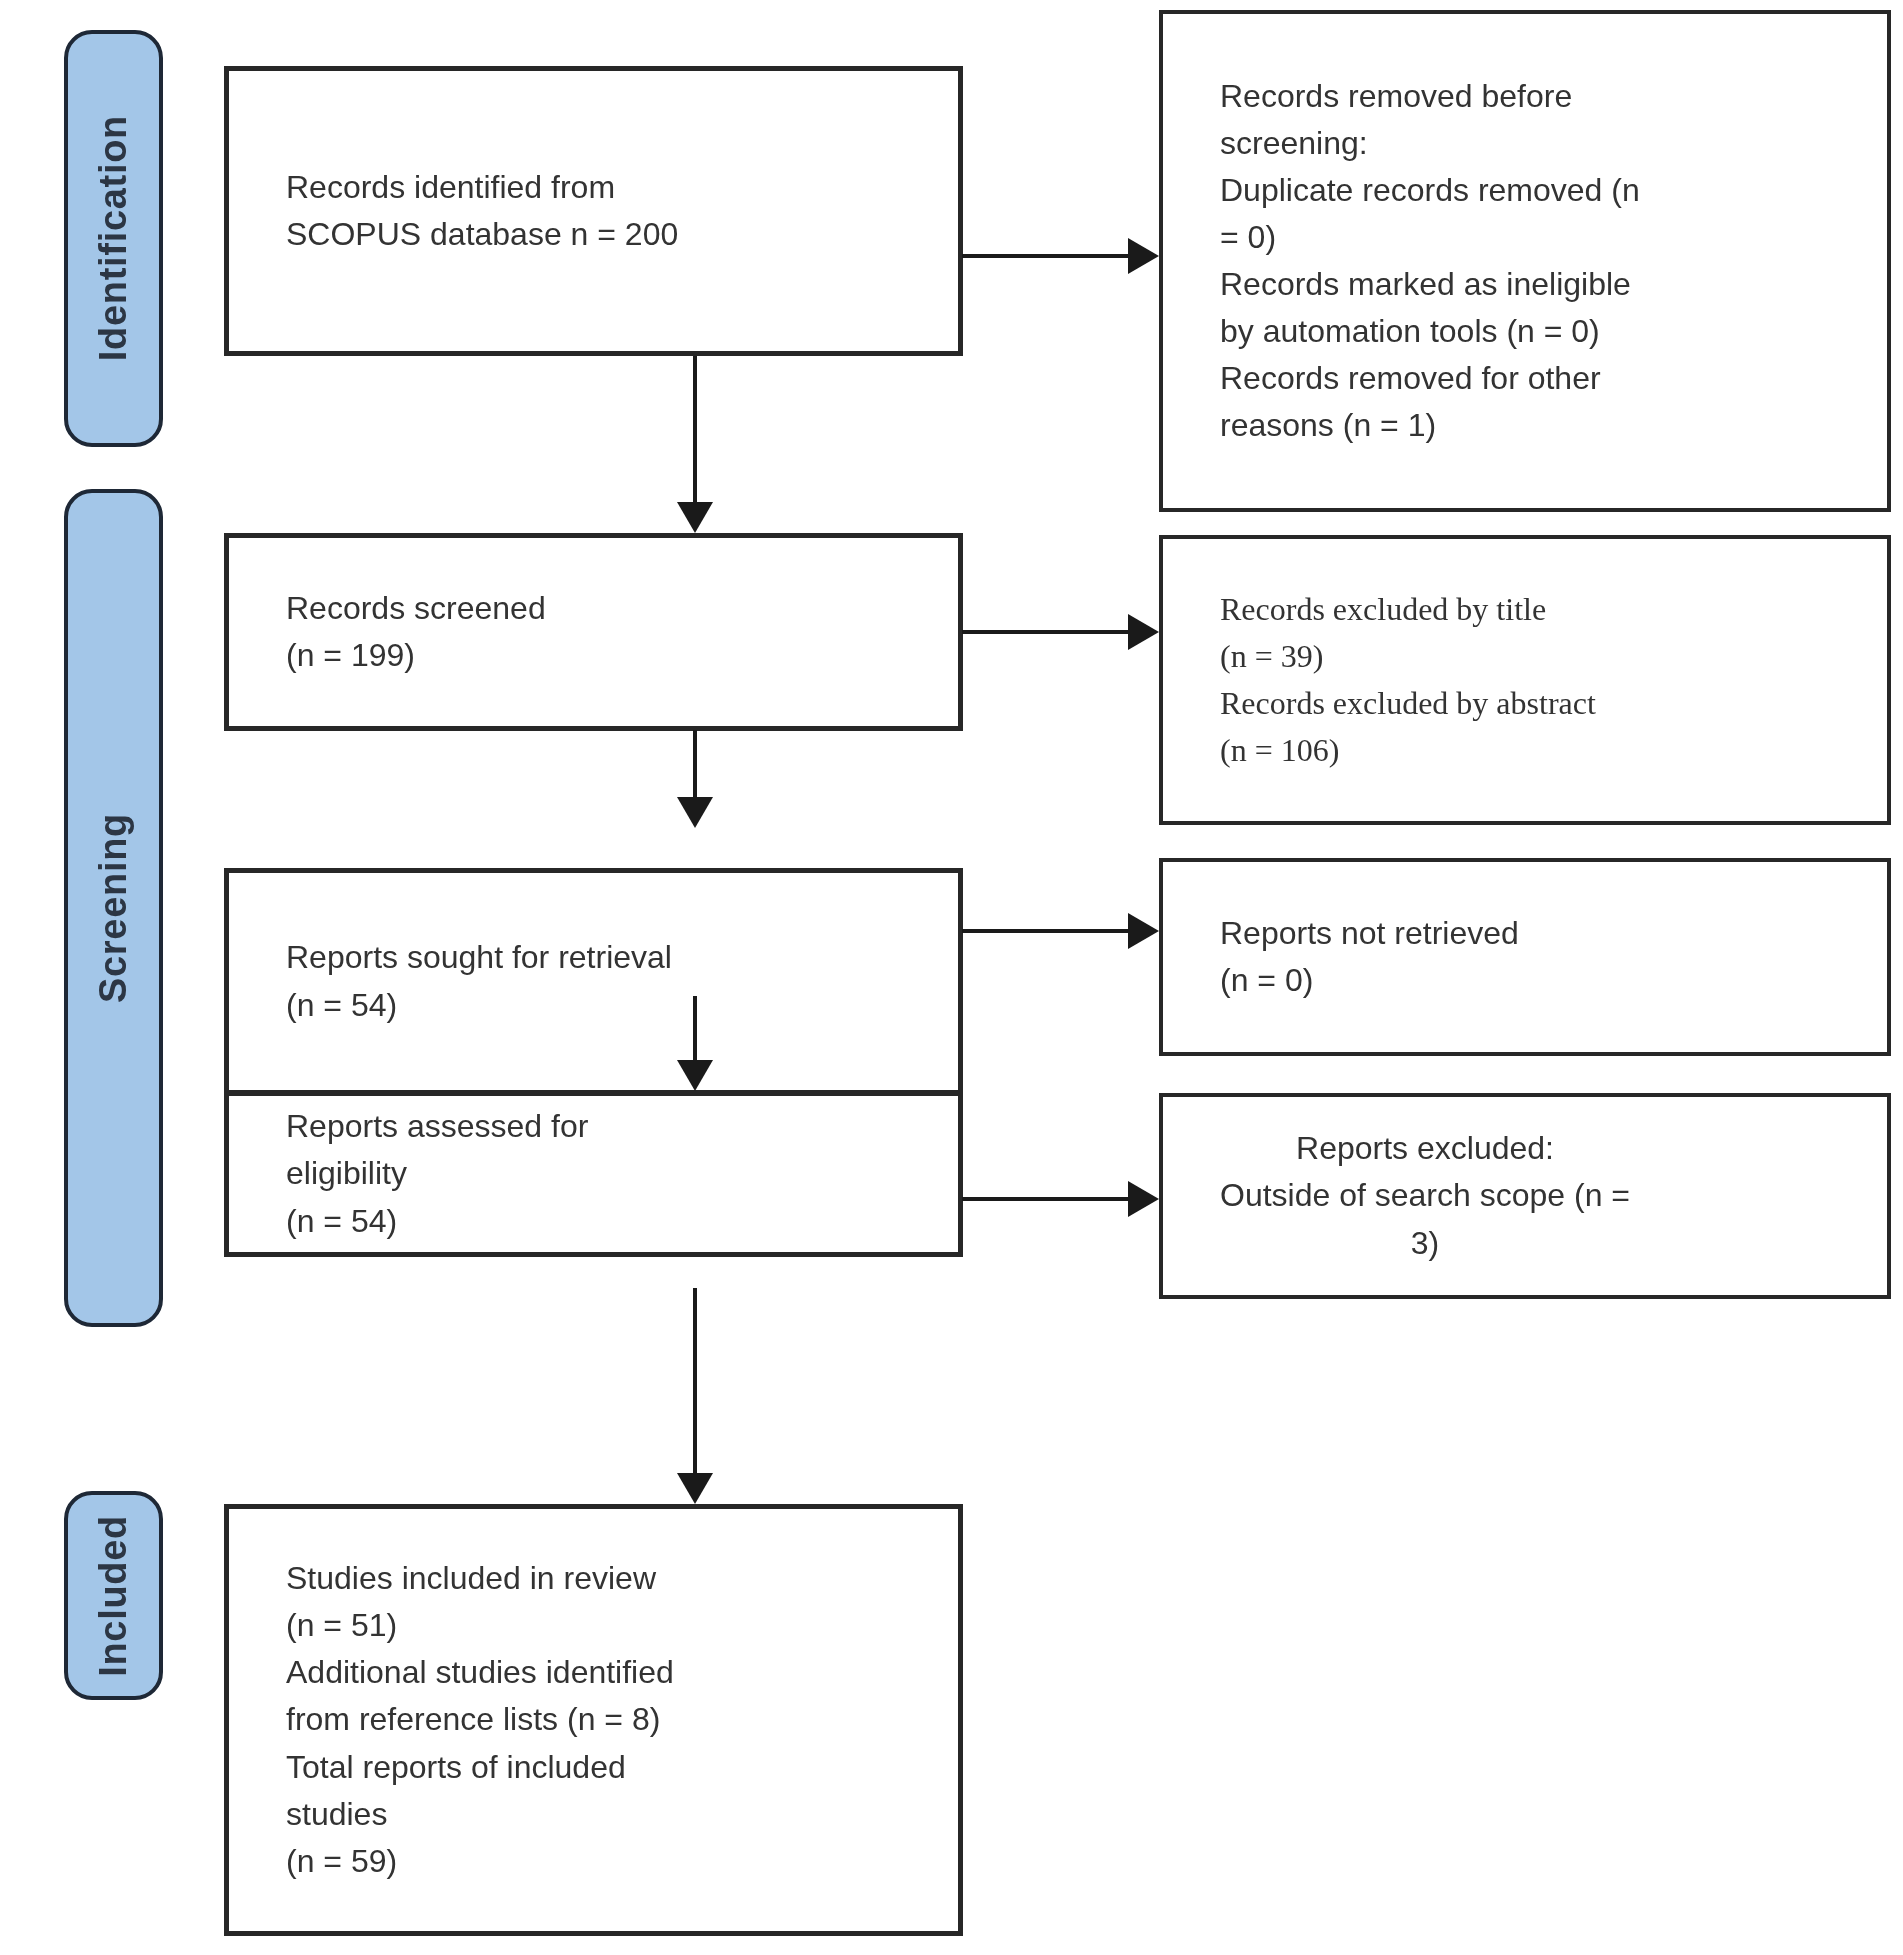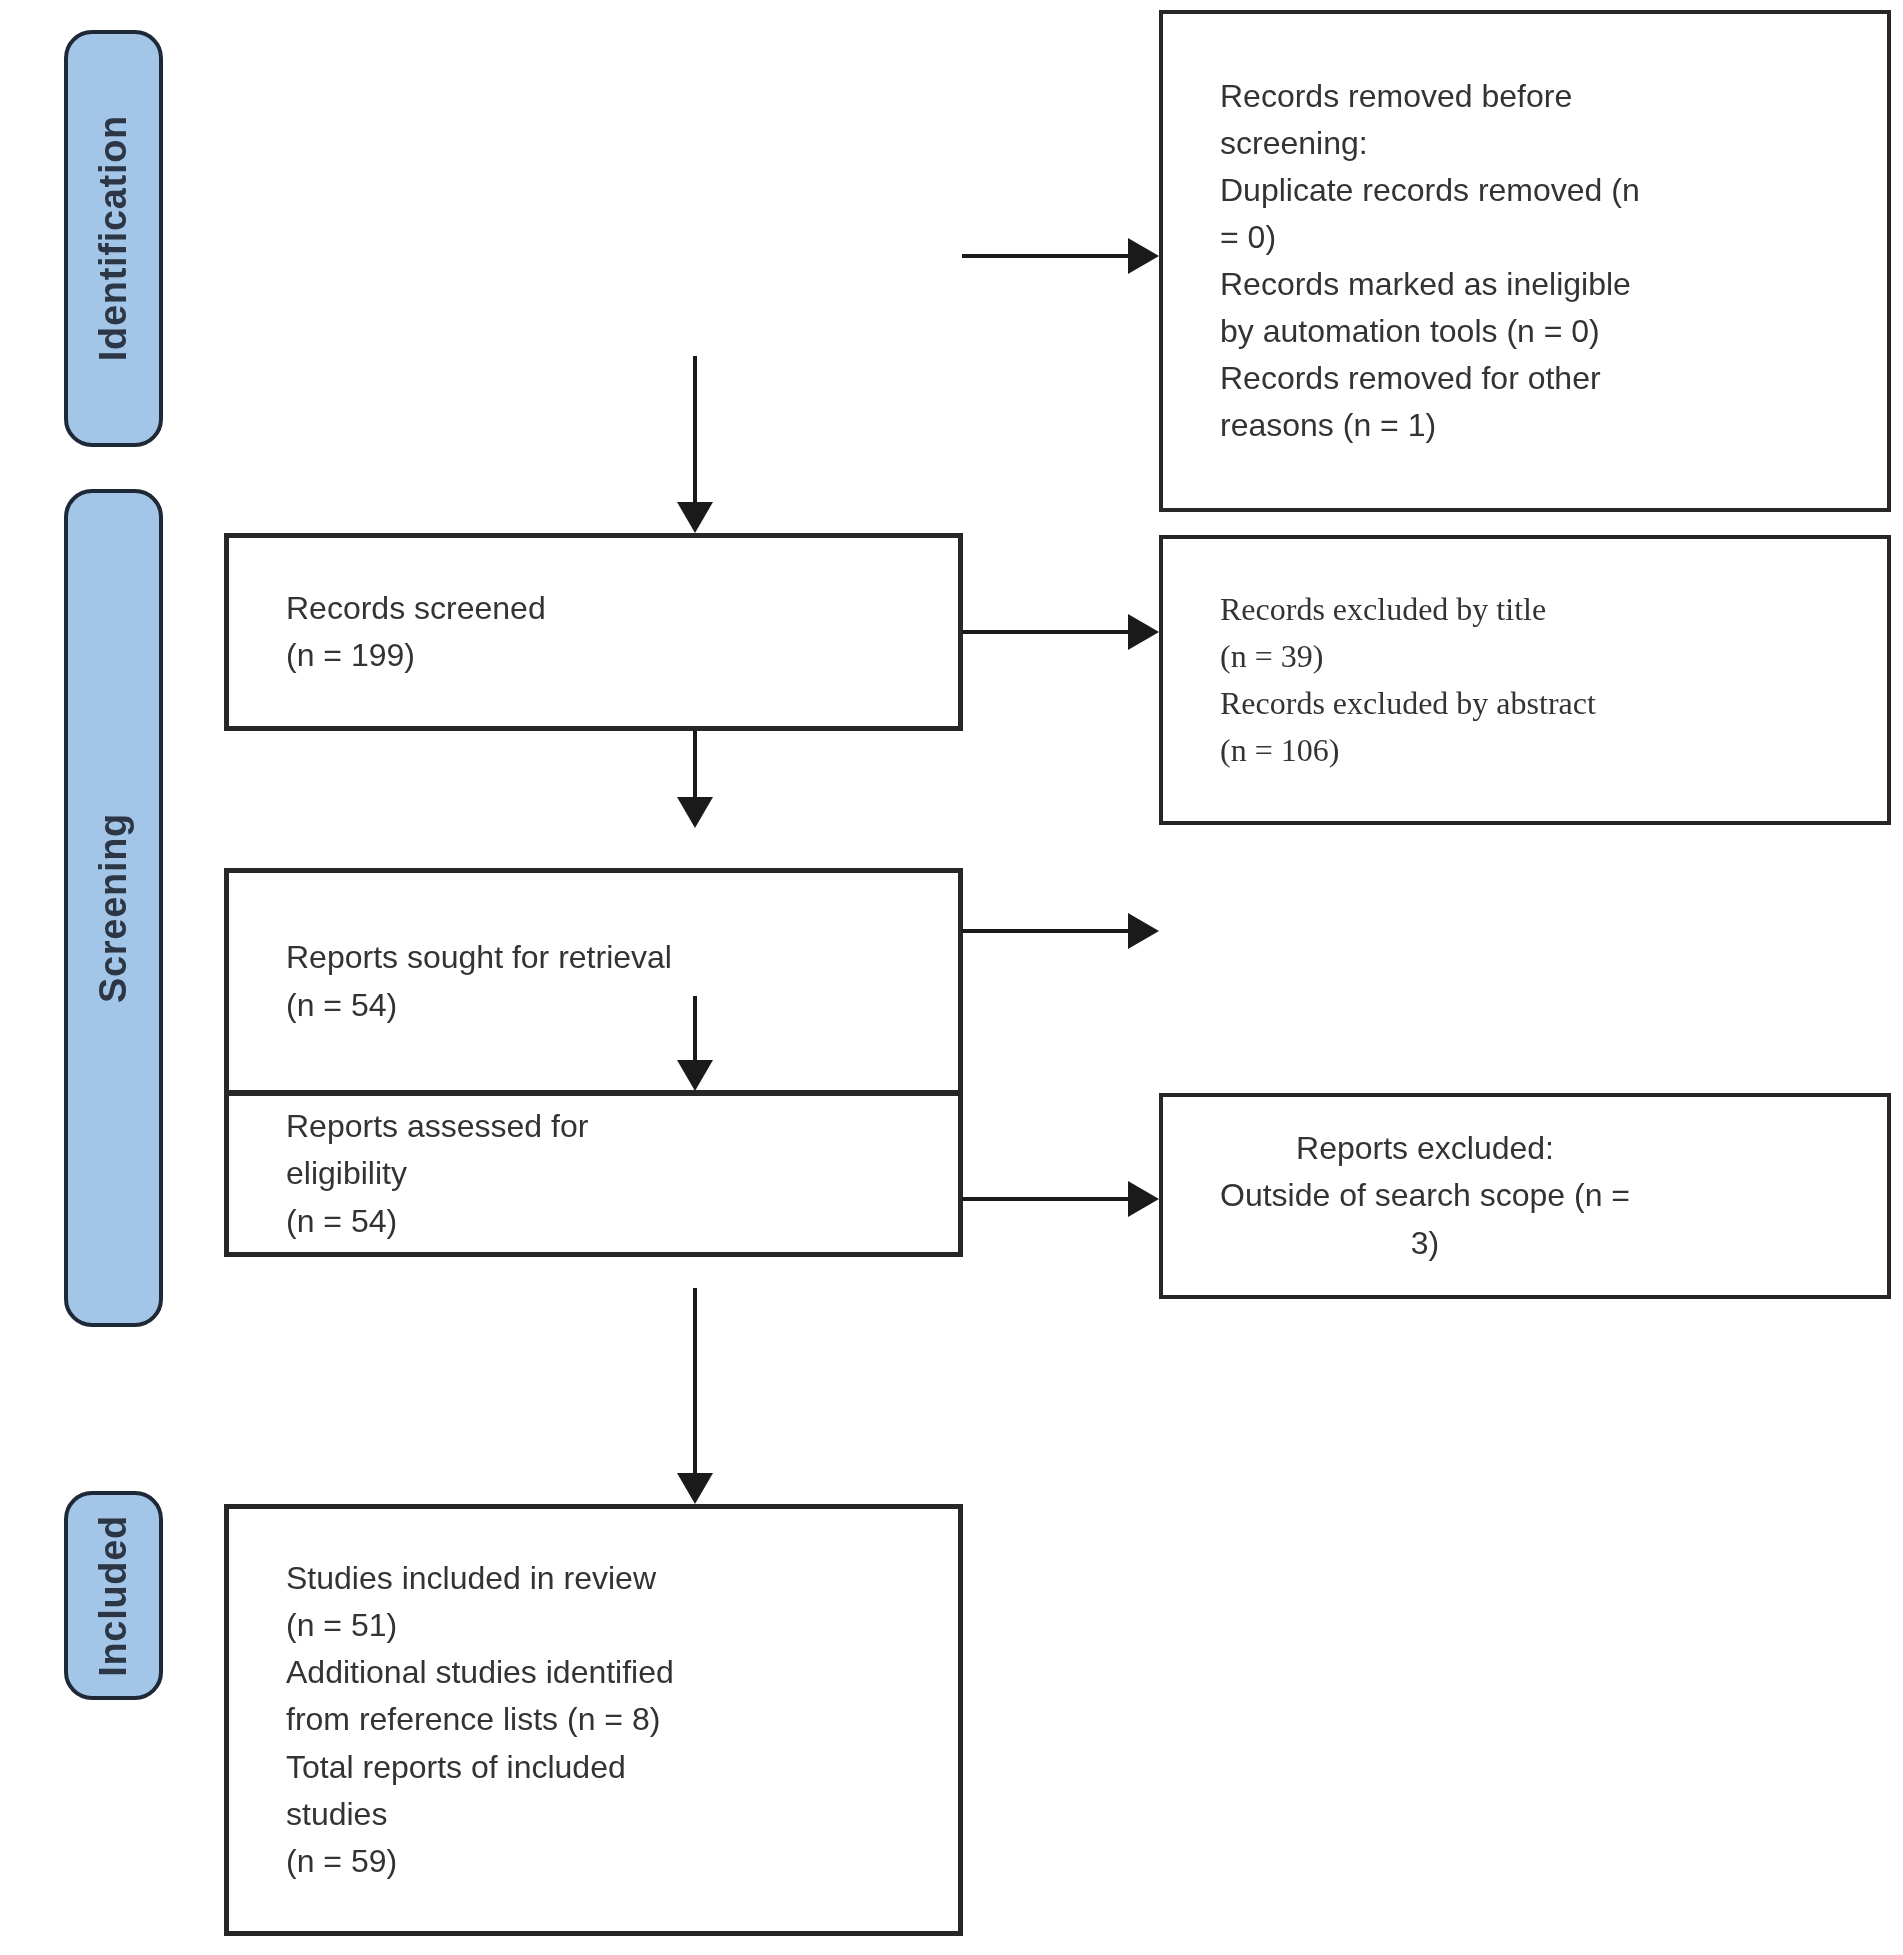--- a/index.html
+++ b/index.html
@@ -84,20 +84,24 @@
   <div class="stage" style="top:30px;height:417px;">
     <span>Identification</span>
   </div>
   <div class="stage" style="top:489px;height:838px;">
     <span>Screening</span>
   </div>
   <div class="stage" style="top:1491px;height:209px;">
     <span>Included</span>
   </div>
 
+  <div class="fbox" style="left:224px;top:66px;width:739px;height:290px;">
+    <div class="box-text">Records identified from
+SCOPUS database n = 200</div>
+  </div>
 
   <div class="fbox" style="left:224px;top:533px;width:739px;height:198px;">
     <div class="box-text">Records screened
 (n = 199)</div>
   </div>
 
   <div class="fbox" style="left:224px;top:868px;width:739px;height:227px;">
     <div class="box-text">Reports sought for retrieval
 (n = 54)</div>
   </div>
@@ -129,20 +133,24 @@
 reasons (n = 1)</div>
   </div>
 
   <div class="fbox thin" style="left:1159px;top:535px;width:732px;height:290px;font-family:Liberation Serif, serif;">
     <div class="box-text">Records excluded by title
 (n = 39)
 Records excluded by abstract
 (n = 106)</div>
   </div>
 
+  <div class="fbox thin" style="left:1159px;top:858px;width:732px;height:198px;">
+    <div class="box-text">Reports not retrieved
+(n = 0)</div>
+  </div>
 
   <div class="fbox thin" style="left:1159px;top:1093px;width:732px;height:206px;text-align:center;">
     <div class="box-text">Reports excluded:
 Outside of search scope (n =
 3)</div>
   </div>
 
   <div>
     <div class="vline" style="left:693px;top:356px;height:148px;"></div>
     <div class="head-down" style="left:677px;top:502px;"></div>

